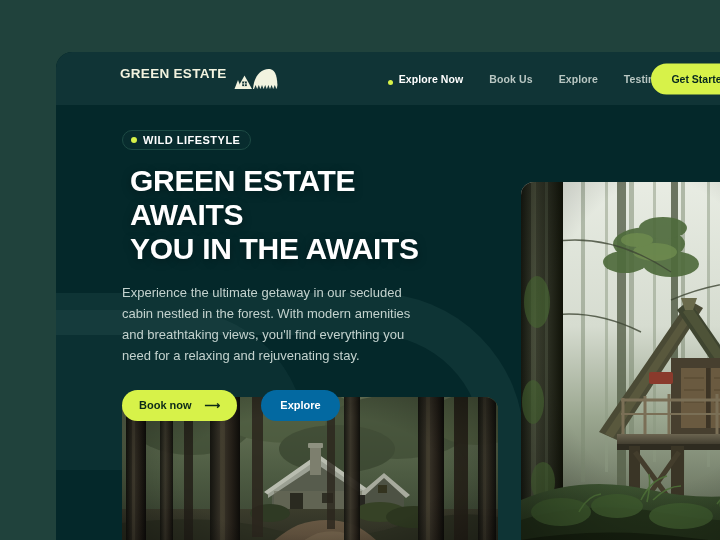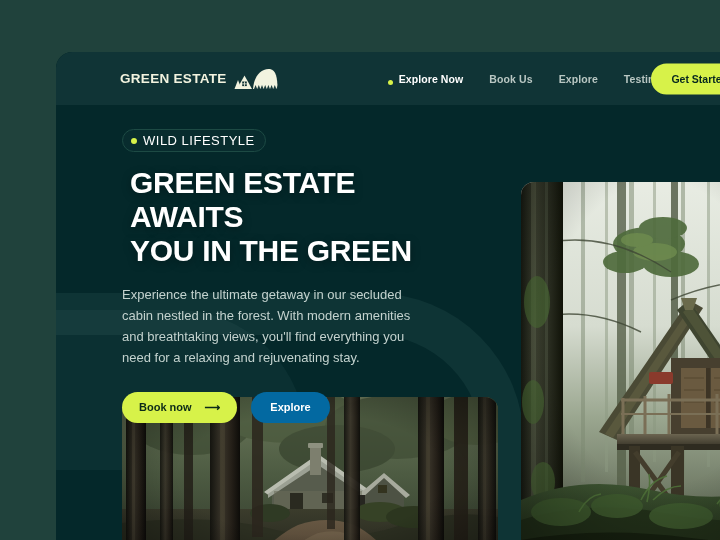--- a/index.html
+++ b/index.html
@@ -23,21 +23,21 @@
 
   
   .header {
     position:absolute; left:0; top:0; right:0; height:53px;
     background:#103436;
     border-top-left-radius:16px;
     display:flex; align-items:center;
     padding-left:64px; padding-right:0;
     z-index:6;
   }
-  .brand { display:flex; align-items:center; gap:7px; }
+  .brand { display:flex; gap:7px; }
   .brand-name {
     color:#f2f3df; font-size:13.5px; font-weight:bold;
     letter-spacing:.3px; white-space:nowrap;
   }
   .brand-mark { width:44px; height:26px; display:block; }
 
   .nav { display:flex; align-items:center; gap:0; margin-left:97px; }
   .nav-item {
     color:#b9c7c3; font-size:10.5px; font-weight:bold;
     white-space:nowrap; padding:0 13px; letter-spacing:.1px;
@@ -79,36 +79,36 @@
 
   .hero-copy { position:absolute; left:66px; top:24px; z-index:3; width:340px; }
 
   .badge {
     display:inline-flex; align-items:center; gap:6px;
     border:1px solid #1d4a44; border-radius:999px;
     padding:3px 10px 3px 8px; background:rgba(255,255,255,.02);
   }
   .badge-dot { width:6px; height:6px; border-radius:50%; background:#d7f249; }
   .badge-text {
-    color:#ffffff; font-size:13px; font-weight:normal; letter-spacing:.5px;
+    color:#ffffff; font-size:11px; font-weight:bold; letter-spacing:.5px;
   }
 
   .headline {
     margin-top:14px; color:#ffffff; font-weight:bold;
     font-size:30px; line-height:1.13; letter-spacing:-.3px;
     text-shadow:0 2px 10px rgba(0,0,0,.35);
     margin-left:8px;
   }
 
   .lede {
     margin-top:16px; color:#c3d2ce; font-size:13px;
     line-height:1.62; width:312px;
   }
 
-  .cta-row { margin-top:24px; display:flex; align-items:flex-end; gap:14px; }
+  .cta-row { margin-top:24px; display:flex; align-items:flex-end; gap:24px; }
   .btn {
     border:none; border-radius:999px; cursor:pointer;
     font-family:"Liberation Sans", sans-serif; font-weight:bold;
   }
   .btn-primary {
     background:#d7f249; color:#0c2a18; height:31px;
     padding:0 17px; font-size:11px;
     display:inline-flex; align-items:center; gap:13px;
   }
   .btn-primary .arrow { font-size:11px; line-height:1; }
@@ -188,21 +188,21 @@
 
       <div class="hero-copy">
 
         <div class="badge">
           <span class="badge-dot"></span>
           <span class="badge-text">WILD LIFESTYLE</span>
         </div>
 
         <h1 class="headline">
           <span>GREEN ESTATE AWAITS</span><br>
-          <span>YOU IN THE GREEN</span>
+          <span>YOU IN THE AWAITS</span>
         </h1>
 
         <p class="lede">Experience the ultimate getaway in our secluded cabin nestled in the forest. With modern amenities and breathtaking views, you'll find everything you need for a relaxing and rejuvenating stay.</p>
 
         <div class="cta-row">
           <button class="btn btn-primary">
             <span>Book now</span>
             <span class="arrow">⟶</span>
           </button>
           <button class="btn btn-secondary">Explore</button>

